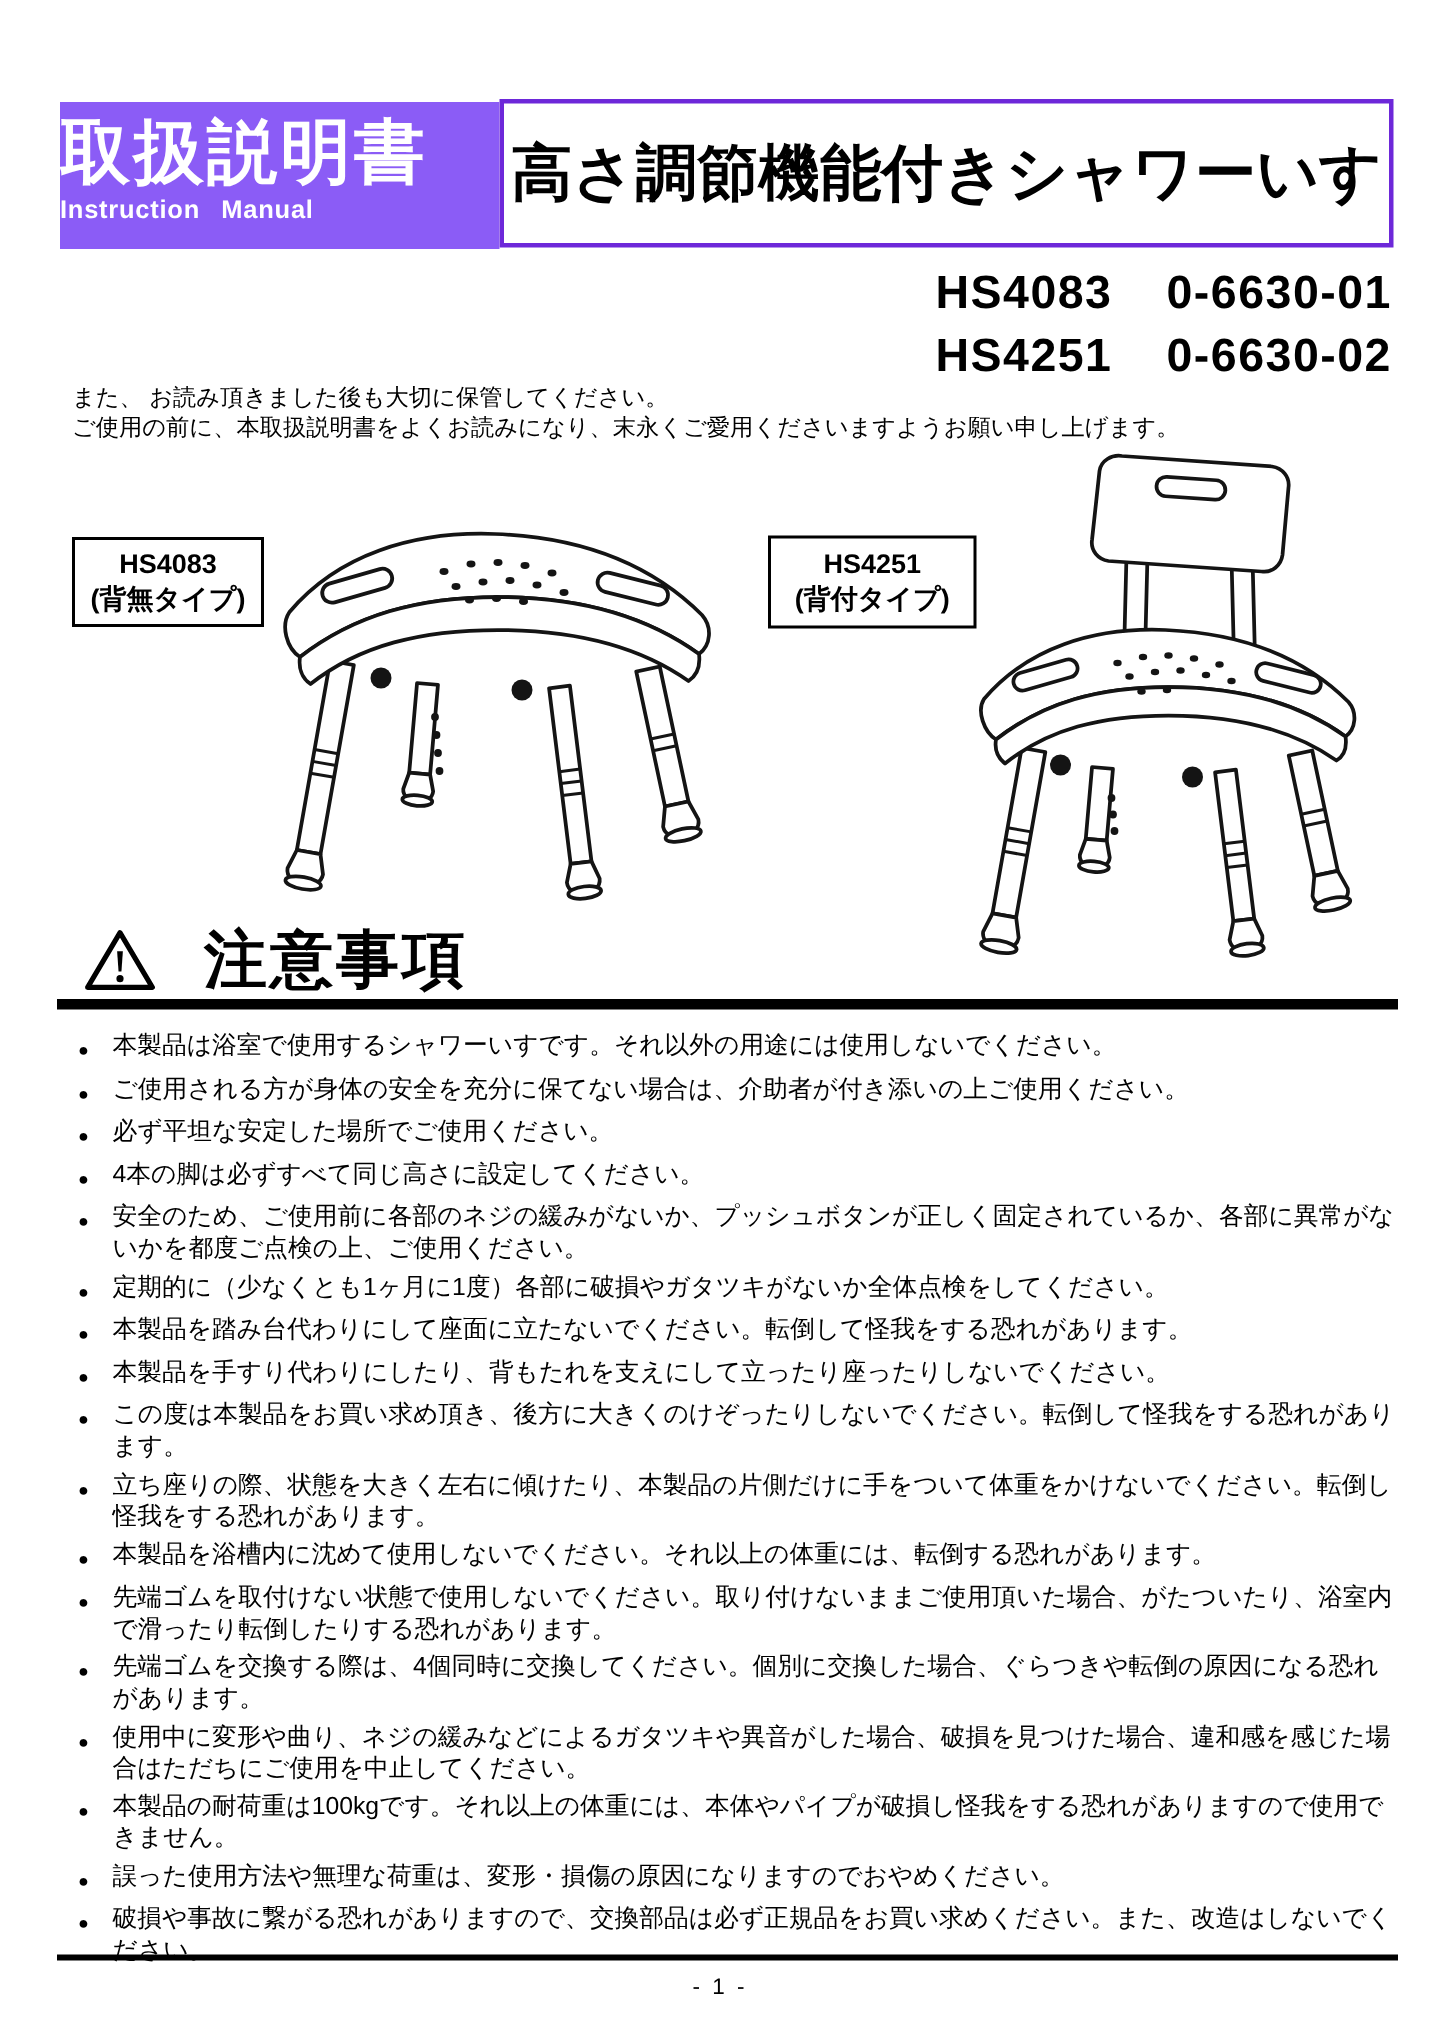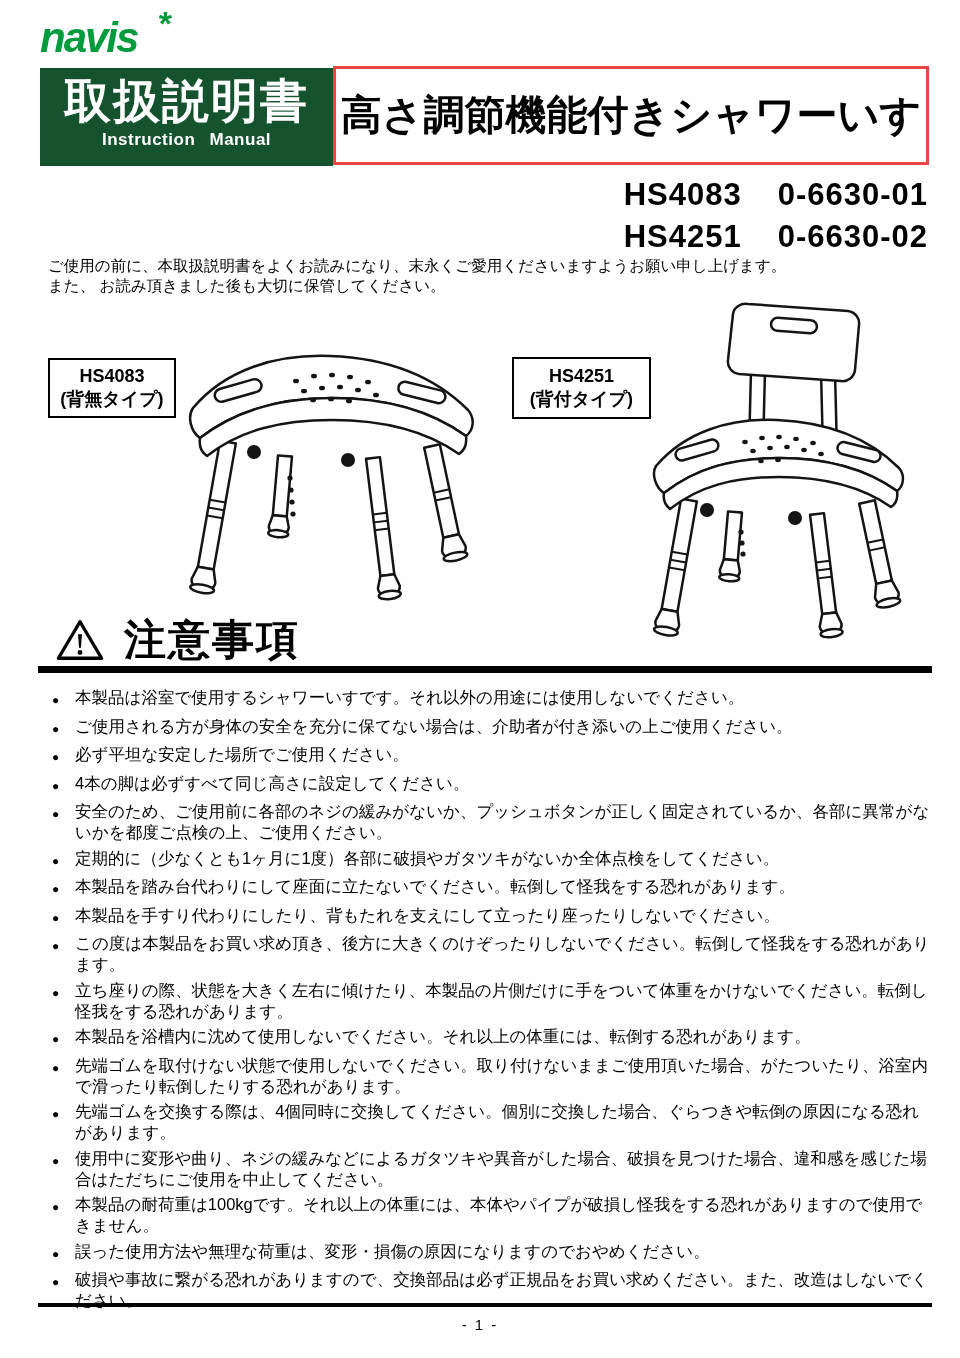--- a/index.html
+++ b/index.html
@@ -18,27 +18,27 @@
     color:#009B3C; letter-spacing:-2px; line-height:52px;
   }
   .logo-star {
     position:absolute; right:18px; top:-8px;
     color:#009B3C; font-size:34px; font-weight:bold; font-style:normal;
   }
 
   
   .manual-box {
     position:absolute; left:40px; top:68px; width:293px; height:98px;
-    background:#14532d; color:#fff; text-align:center;
+    background:#8b5cf6; color:#fff; 
   }
   .manual-box .jp { font-size:47px; font-weight:bold; letter-spacing:2px; margin-top:7px; line-height:1.1; }
   .manual-box .en { font-size:17px; font-weight:bold; word-spacing:9px; margin-top:3px; letter-spacing:.5px; }
   .title-box {
     position:absolute; left:333px; top:66px; width:596px; height:99px;
-    border:3px solid #ef4444; background:#fff;
+    border:3px solid #6d28d9; background:#fff;
     display:flex; align-items:center; justify-content:center;
   }
   .title-box .t { font-size:41px; font-weight:bold; white-space:nowrap; }
 
   
   .models {
     position:absolute; right:32px; top:175px;
     display:grid; grid-template-columns:auto auto;
     column-gap:36px; row-gap:3px; justify-items:end;
     font-weight:bold; font-size:31px; line-height:39px; letter-spacing:1px;
@@ -54,21 +54,21 @@
     font-weight:bold; font-size:18px; line-height:23px; text-align:center;
   }
   .label-hs4083 { left:48px; top:358px; width:128px; height:60px; }
   .label-hs4251 { left:512px; top:357px; width:139px; height:62px; }
   .fig1 { position:absolute; left:180px; top:344px; }
   .fig2 { position:absolute; left:645px; top:300px; }
 
   
   .caution-head {
     position:absolute; left:56px; top:612px; height:56px;
-    display:flex; align-items:center; gap:20px;
+    display:flex; align-items:center; gap:32px;
   }
   .caution-head h2 { font-size:42px; font-weight:bold; letter-spacing:2px; }
   .rule-double {
     position:absolute; left:38px; right:28px; top:666px; height:3px;
     border-top:2px solid #000; border-bottom:5px solid #000;
   }
 
   
   .caution-list { position:absolute; left:52px; top:687px; width:882px; list-style:none; }
   .caution-list li { display:flex; margin-bottom:4.5px; font-size:16.5px; line-height:21px; }
@@ -81,43 +81,39 @@
 
   svg .ln { fill:#fff; stroke:#141414; stroke-width:2.5; stroke-linejoin:round; stroke-linecap:round; }
   svg .dot { fill:#141414; stroke:none; }
   svg .tick { fill:none; stroke:#141414; stroke-width:2; }
 </style>
 </head>
 <body>
 
 <div class="page">
 
-  <div class="logo">
-    <span class="logo-text">navis</span>
-    <span class="logo-star">*</span>
-  </div>
 
   <div class="manual-box">
     <div class="jp">取扱説明書</div>
     <div class="en">Instruction Manual</div>
   </div>
   <div class="title-box">
     <span class="t">高さ調節機能付きシャワーいす</span>
   </div>
 
   <div class="models">
     <span>HS4083</span>
     <span>0-6630-01</span>
     <span>HS4251</span>
     <span>0-6630-02</span>
   </div>
 
   <div class="intro">
+    <div>また、 お読み頂きました後も大切に保管してください。</div>
     <div>ご使用の前に、本取扱説明書をよくお読みになり、末永くご愛用くださいますようお願い申し上げます。</div>
-    <div>また、 お読み頂きました後も大切に保管してください。</div>
   </div>
 
   <div class="label-box label-hs4083">
     <span>HS4083</span>
     <span>(背無タイプ)</span>
   </div>
   <div class="label-box label-hs4251">
     <span>HS4251</span>
     <span>(背付タイプ)</span>
   </div>

